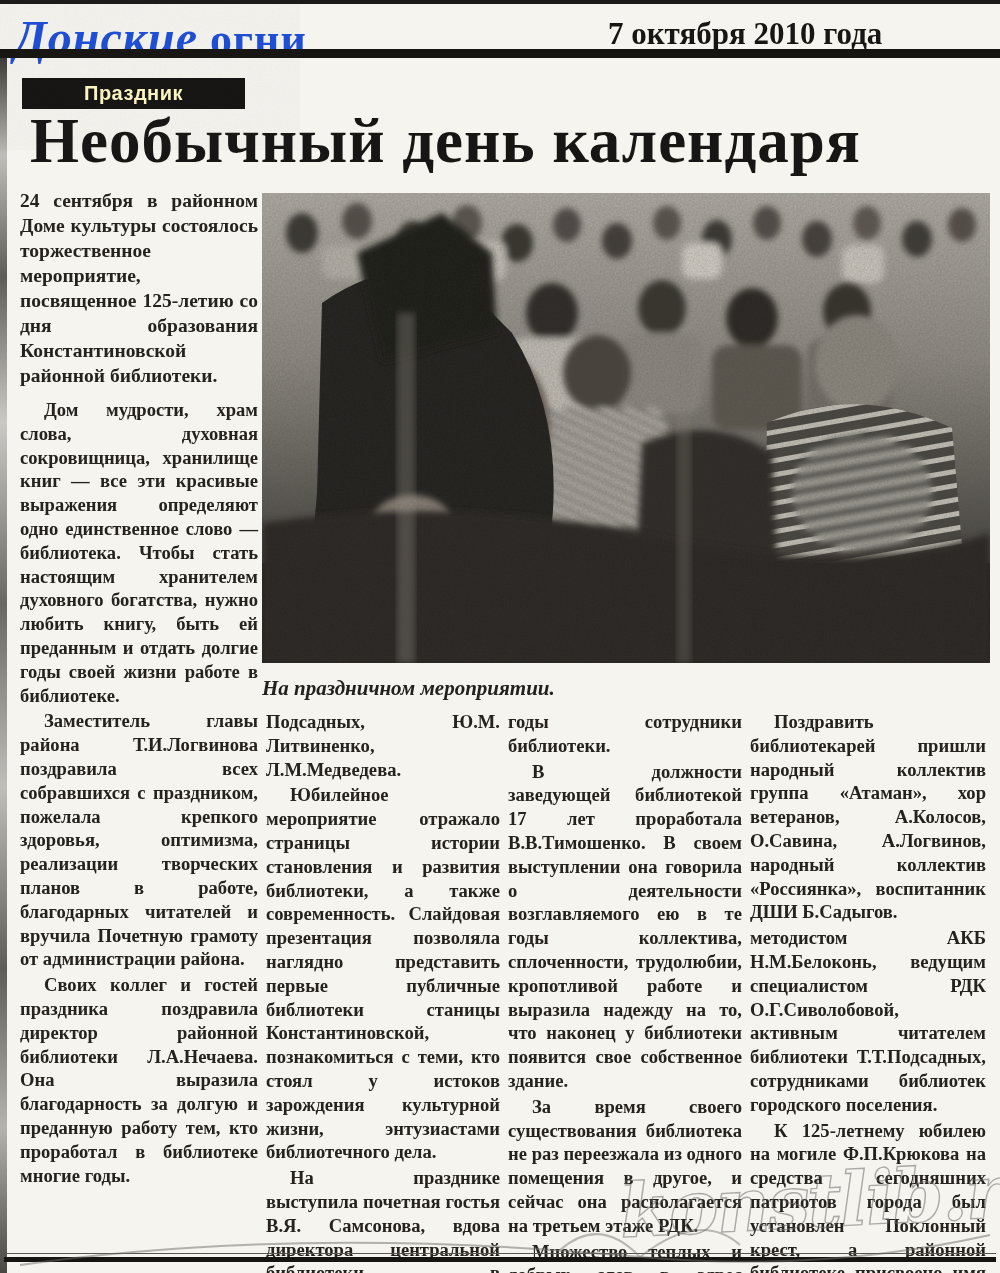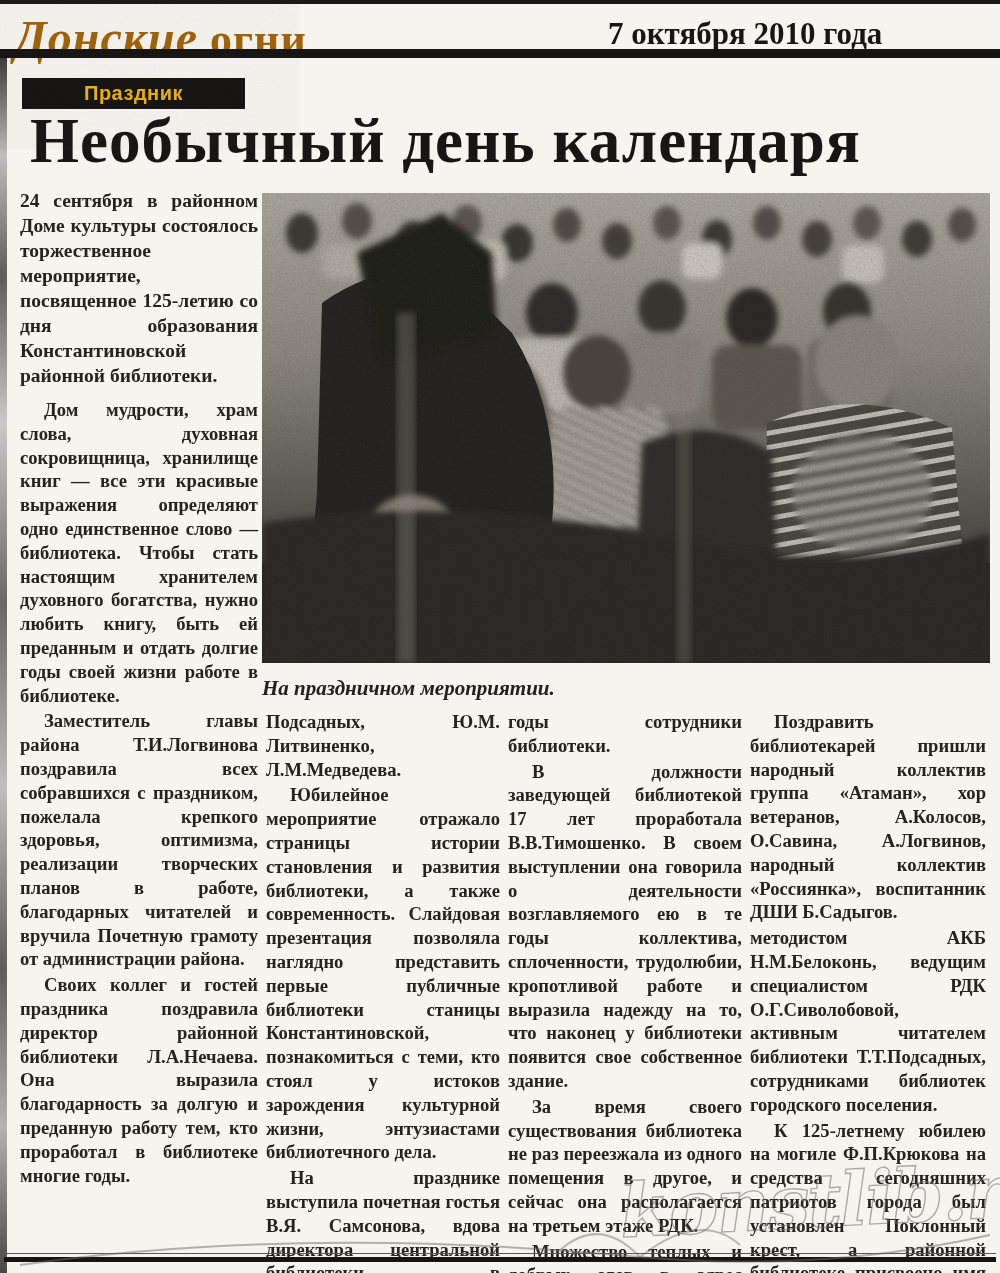--- a/index.html
+++ b/index.html
@@ -20,32 +20,32 @@
     background:linear-gradient(to bottom,
       rgba(30,28,26,.85) 0%,rgba(30,28,26,.25) 8%,rgba(30,28,26,.7) 18%,
       rgba(30,28,26,.2) 30%,rgba(30,28,26,.65) 45%,rgba(30,28,26,.25) 60%,
       rgba(30,28,26,.7) 75%,rgba(30,28,26,.3) 88%,rgba(30,28,26,.8) 100%);
     pointer-events:none;
   }
   
   .topline{position:absolute;left:0;top:0;width:1000px;height:4px;background:#1b1a18;}
   .masthead-title{
     position:absolute;left:14px;top:10px;white-space:nowrap;
-    font-weight:bold;font-size:44px;letter-spacing:1px;color:#a16207;
+    font-weight:bold;font-size:44px;letter-spacing:1px;color:#1d4ed8;
   }
   .masthead-title .script{font-style:italic;font-size:48px;}
   .masthead-date{
     position:absolute;left:608px;top:16px;
     font-weight:bold;font-size:31px;color:#181614;white-space:nowrap;
   }
   .thickline{position:absolute;left:0;top:49px;width:1000px;height:9px;background:#171512;}
   
   .kicker{
     position:absolute;left:22px;top:78px;width:223px;height:31px;
-    background:#161412;color:#eab308;
+    background:#161412;color:#fef9c3;
     font-family:"Liberation Sans","DejaVu Sans",sans-serif;
     font-weight:bold;font-size:20px;line-height:31px;text-align:center;
     letter-spacing:.5px;
   }
   
   .headline{
     position:absolute;left:30px;top:108px;width:940px;
     font-weight:bold;font-size:63px;line-height:1.05;
     color:#181614;letter-spacing:1px;white-space:nowrap;
   }

